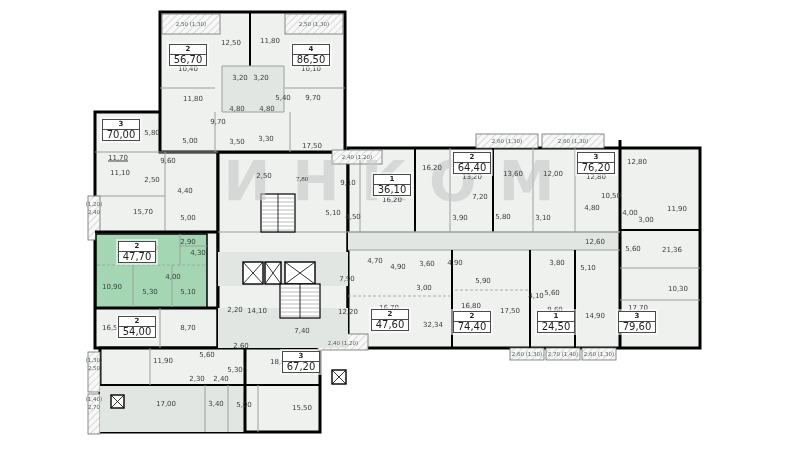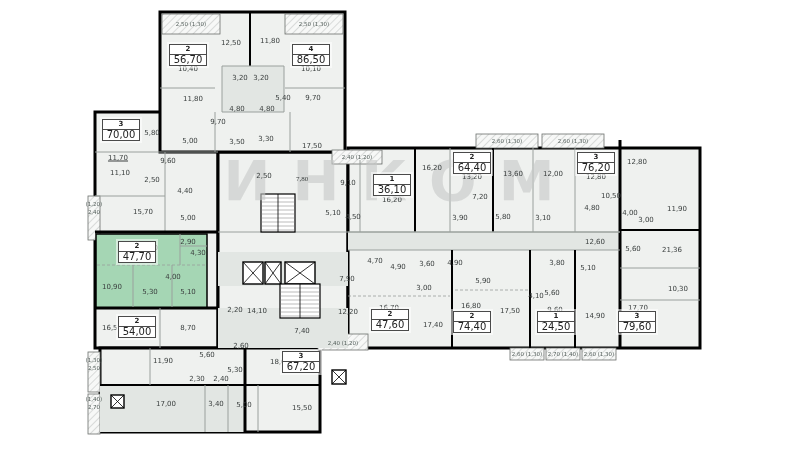--- a/index.html
+++ b/index.html
@@ -233,21 +233,21 @@
       <span class="rl" style="left: 536px; top: 256px; margin-top: 40px;">4,10</span>
       <span class="rl" style="left: 557px; top: 263px;">3,80</span>
       <span class="rl" style="left: 588px; top: 268px;">5,10</span>
       <span class="rl" style="left: 552px; top: 293px;">5,60</span>
       <span class="rl" style="left: 555px; top: 310px;">9,60</span>
       <span class="rl" style="left: 347px; top: 279px;">7,90</span>
       <span class="rl" style="left: 424px; top: 288px;">3,00</span>
       <span class="rl" style="left: 483px; top: 281px;">5,90</span>
       <span class="rl" style="left: 348px; top: 312px;">12,20</span>
       <span class="rl" style="left: 389px; top: 308px;">16,70</span>
-      <span class="rl" style="left: 433px; top: 325px;">17,40</span>
+      <span class="rl" style="left: 433px; top: 325px;">32,34</span>
       <span class="rl" style="left: 471px; top: 306px;">16,80</span>
       <span class="rl" style="left: 510px; top: 311px;">17,50</span>
       <span class="rl" style="left: 595px; top: 316px;">14,90</span>
       <span class="rl" style="left: 638px; top: 308px;">17,70</span>
       <span class="bl" style="left: 191px; top: 24px;">2,50 (1,30)</span>
       <span class="bl" style="left: 314px; top: 24px;">2,50 (1,30)</span>
       <span class="bl" style="left: 94px; top: 204px;">(1,20)</span>
       <span class="bl" style="left: 94px; top: 212px;">2,40</span>
       <span class="bl" style="left: 357px; top: 157px;">2,40 (1,20)</span>
       <span class="bl" style="left: 507px; top: 141px;">2,60 (1,30)</span>

